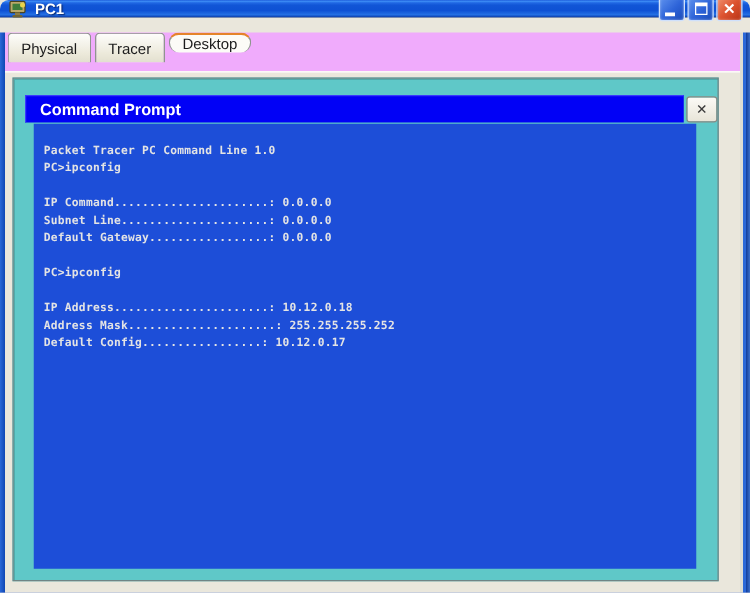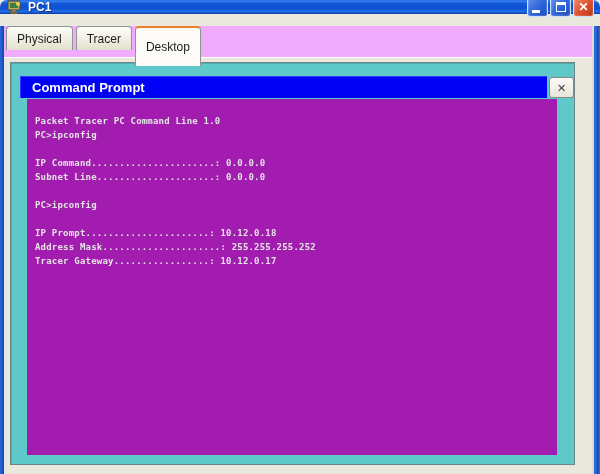--- a/index.html
+++ b/index.html
@@ -65,23 +65,23 @@
     height: 24px; padding: 0 10px;
     display: flex; align-items: center;
     font-size: 12px; color: #1c1c1c;
     background: linear-gradient(180deg,#fdfdfb 0%, #ece9da 70%, #e2dfcf 100%);
     border: 1px solid #8f958f; border-bottom: none;
     border-radius: 4px 4px 0 0;
     margin-right: 3px; cursor: pointer;
     position: relative;
   }
   .tab.active {
-    height: 40px; background: #fcfbf7;
+    height: 16px; background: #fcfbf7;
     border-top: 2px solid #e5832a;
-    z-index: 2; margin-bottom: -1px;
+    z-index: 2; margin-bottom: -1px; border-radius: 11px;
   }
   
   .tabpage {
     position: absolute; top: 57px; left: 4px; right: 8px; bottom: 0;
     background: #eae7dc; border-top: 1px solid #ffffff;
   }
   .teal-panel {
     position: absolute; left: 6px; top: 4px;
     width: 565px; height: 403px;
     background: #5fc8c8;
@@ -104,21 +104,21 @@
     width: 25px; height: 21px;
     background: linear-gradient(180deg,#fbfaf6,#e8e5d8);
     border: 1px solid #8a8a84; border-radius: 3px;
     font-size: 11px; color: #3a3a3a; line-height: 18px; text-align: center;
     cursor: pointer; padding: 0;
     font-family: "Liberation Sans", sans-serif;
   }
   .terminal {
     position: absolute; left: 16px; top: 36px;
     width: 530px; height: 356px;
-    background: #a21caf;
+    background: #1d4ed8;
     padding: 17px 6px 0 8px;
     cursor: text;
   }
   .tl {
     height: 14px; white-space: pre;
     font-family: "DejaVu Sans Mono", "Liberation Mono", monospace;
     font-size: 9px; font-weight: bold; letter-spacing: .2px;
     color: #e4e4e4;
   }
   
@@ -171,26 +171,27 @@
         <span class="ctitle">Command Prompt</span>
       </div>
       <button class="cmd-close">✕</button>
 
       <div class="terminal">
         <div class="tl">Packet Tracer PC Command Line 1.0</div>
         <div class="tl">PC&gt;ipconfig</div>
         <div class="tl"></div>
         <div class="tl">IP Command......................: 0.0.0.0</div>
         <div class="tl">Subnet Line.....................: 0.0.0.0</div>
+        <div class="tl">Default Gateway.................: 0.0.0.0</div>
         <div class="tl"></div>
         <div class="tl">PC&gt;ipconfig</div>
         <div class="tl"></div>
-        <div class="tl">IP Prompt......................: 10.12.0.18</div>
+        <div class="tl">IP Address......................: 10.12.0.18</div>
         <div class="tl">Address Mask.....................: 255.255.255.252</div>
-        <div class="tl">Tracer Gateway.................: 10.12.0.17</div>
+        <div class="tl">Default Config.................: 10.12.0.17</div>
         <div class="tl"></div>
       </div>
 
     </div>
   </div>
 
   <div class="edge-l"></div>
   <div class="edge-r"></div>
 
 </div>

